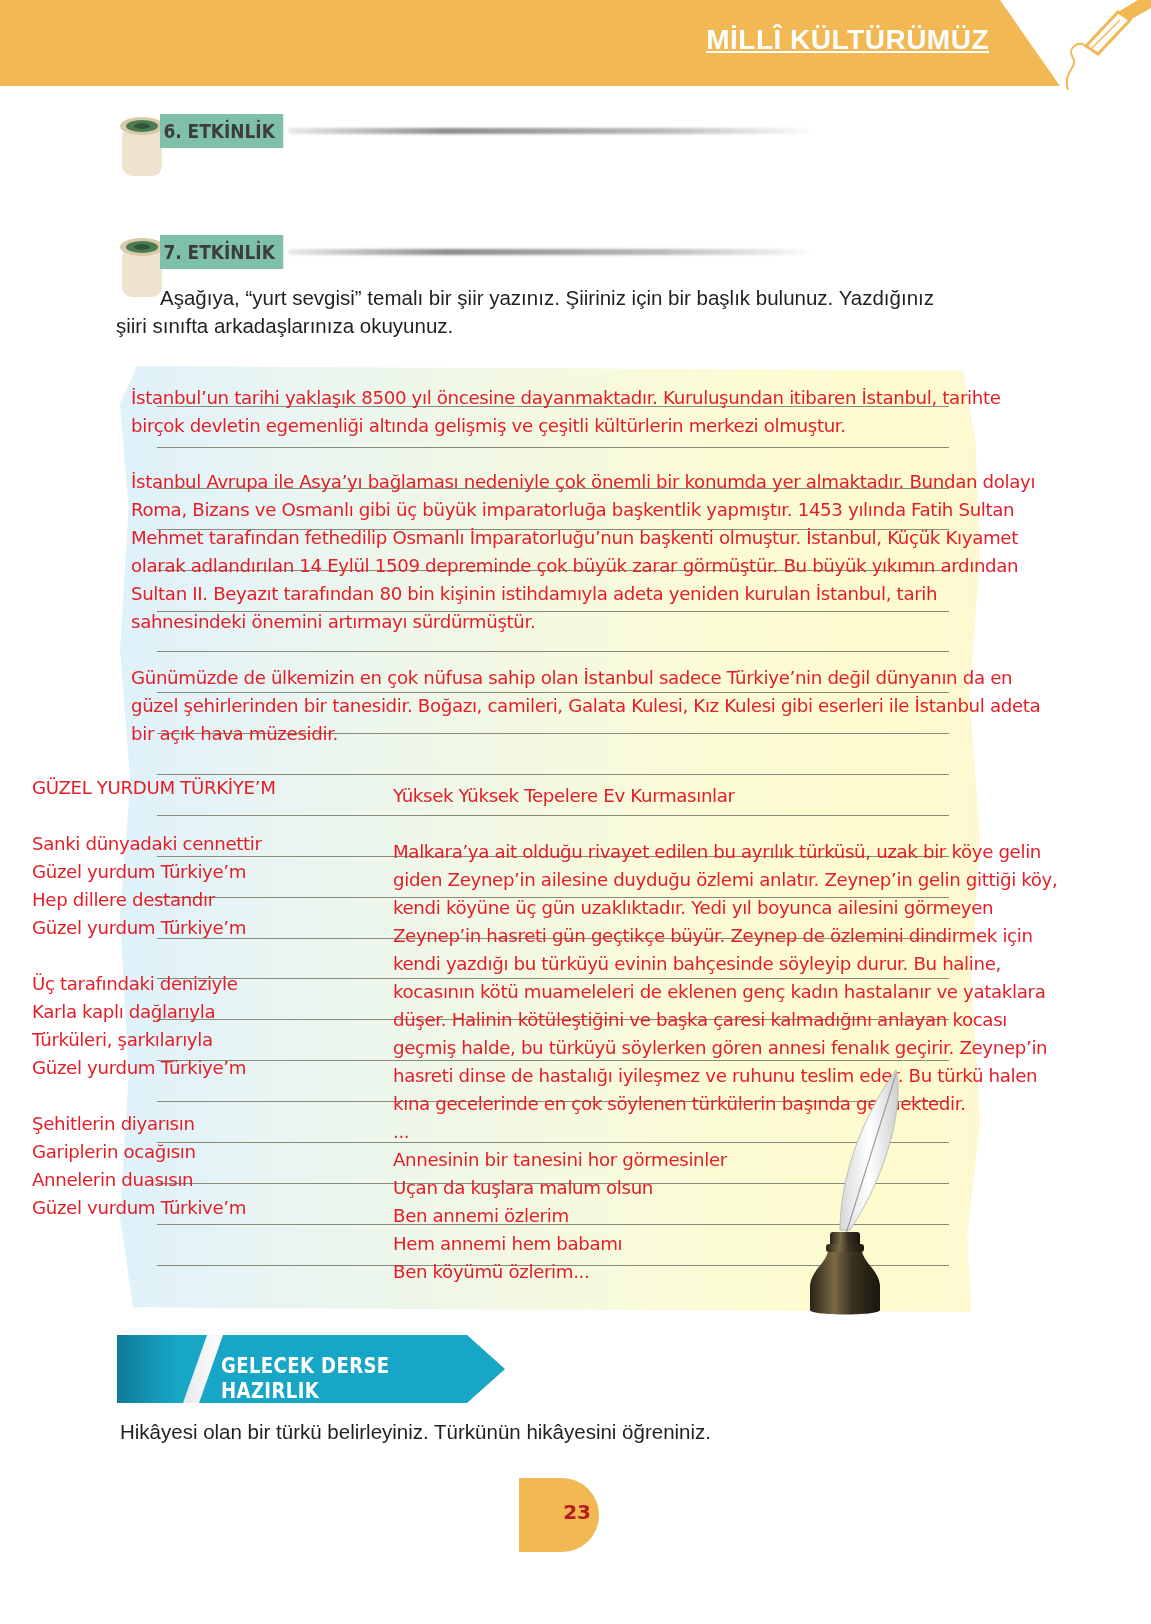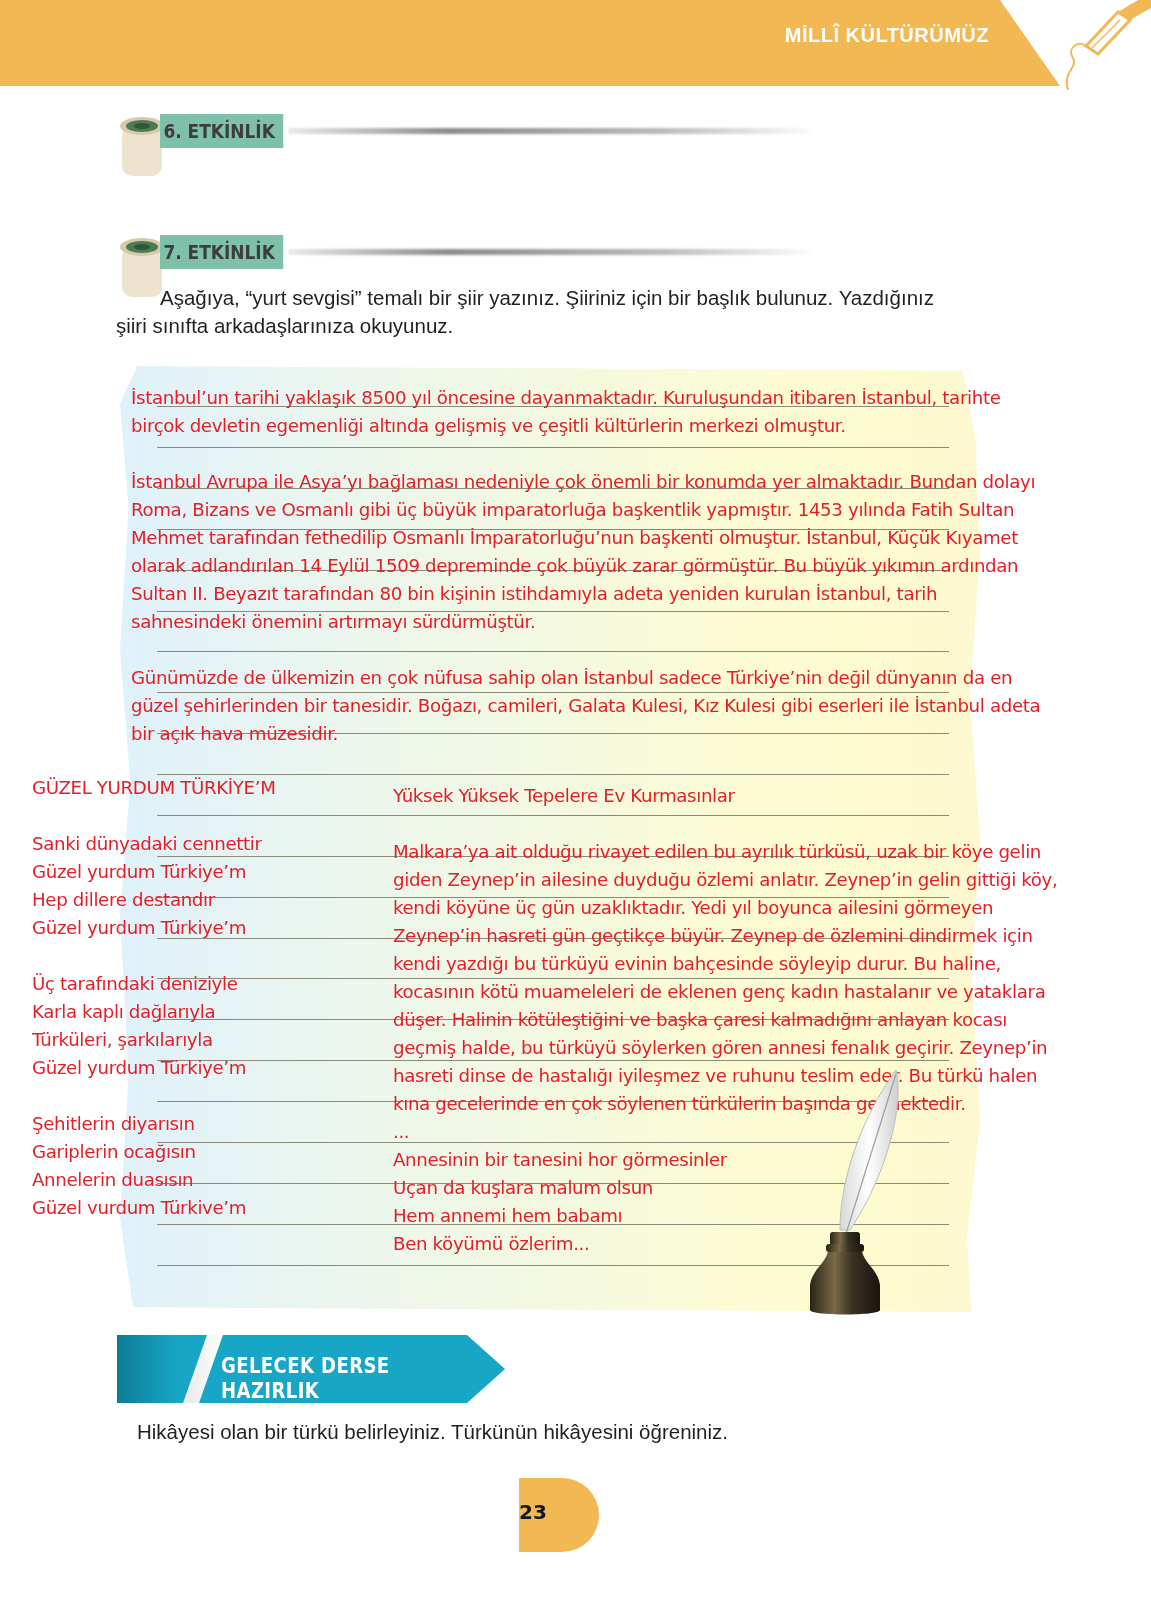--- a/index.html
+++ b/index.html
@@ -8,21 +8,21 @@
 
   
   .header-banner {
     position: absolute; left: 0; top: 0; width: 1060px; height: 86px;
     background: #f2b854;
     clip-path: polygon(0 0, 1000px 0, 1060px 86px, 0 86px);
   }
   .header-title {
     position: absolute; right: 162px; top: 24px;
     font-family: "Liberation Sans", sans-serif; font-weight: bold;
-    font-size: 20px; color: #ffffff; letter-spacing: 0.5px;
+    font-size: 28px; color: #ffffff; letter-spacing: 0.5px; text-decoration: underline;
   }
   .pen-icon { position: absolute; left: 1058px; top: 0; width: 93px; height: 96px; }
 
   
   .activity-header { position: absolute; left: 116px; height: 70px; width: 720px; }
   .scroll-icon { position: absolute; left: 0; top: 0; width: 54px; height: 66px; }
   .activity-label {
     position: absolute; left: 44px; top: 2px; height: 34px; padding: 0 10px 0 4px;
     background: #7fc0a8; color: #3d3d3d;
     font-family: "DejaVu Sans", sans-serif; font-weight: bold; font-size: 20px;
@@ -82,32 +82,32 @@
     position: absolute; left: 66px; top: 0; width: 40px; height: 68px;
     background: linear-gradient(to right, #e8e8e8, #ffffff);
     clip-path: polygon(60% 0, 100% 0, 40% 100%, 0 100%);
   }
   .ribbon-label {
     position: absolute; left: 104px; top: 18px;
     font-family: "DejaVu Sans", sans-serif; font-weight: bold; font-size: 22px;
     color: #ffffff; transform: scaleX(0.82); transform-origin: left center; letter-spacing: 0.5px;
   }
   .homework {
-    position: absolute; left: 137px; top: 1420px;
+    position: absolute; left: 120px; top: 1420px;
     font-family: "Liberation Sans", sans-serif; font-size: 20.5px; color: #231f20;
   }
 
   
   .page-number-tab {
     position: absolute; left: 519px; top: 1478px; width: 80px; height: 74px;
     background: #f2b854; border-radius: 0 40px 40px 0;
   }
   .page-number {
-    position: absolute; left: 0; width: 72px; top: 22px; text-align: left;
-    font-family: "DejaVu Sans", sans-serif; font-weight: bold; font-size: 20px; color: #0f172a;
+    position: absolute; left: 0; width: 72px; top: 22px; text-align: right;
+    font-family: "DejaVu Sans", sans-serif; font-weight: bold; font-size: 20px; color: #b91c1c;
   }
 </style>
 </head>
 <body>
 
 <div class="header-banner"></div>
 <div class="header-title">MİLLÎ KÜLTÜRÜMÜZ</div>
 <svg class="pen-icon" viewBox="0 0 93 96">
   <path d="M10 90 C 4 70, 22 68, 14 56 C 10 48, 20 40, 28 46" fill="none" stroke="#f2b854" stroke-width="2"></path>
   <polygon points="28,46 60,12 72,20 40,54" fill="#ffffff" stroke="#f2b854" stroke-width="3"></polygon>
@@ -216,20 +216,21 @@
   <div>Zeynep’in hasreti gün geçtikçe büyür. Zeynep de özlemini dindirmek için</div>
   <div>kendi yazdığı bu türküyü evinin bahçesinde söyleyip durur. Bu haline,</div>
   <div>kocasının kötü muameleleri de eklenen genç kadın hastalanır ve yataklara</div>
   <div>düşer. Halinin kötüleştiğini ve başka çaresi kalmadığını anlayan kocası</div>
   <div>geçmiş halde, bu türküyü söylerken gören annesi fenalık geçirir. Zeynep’in</div>
   <div>hasreti dinse de hastalığı iyileşmez ve ruhunu teslim eder. Bu türkü halen</div>
   <div>kına gecelerinde en çok söylenen türkülerin başında gelmektedir.</div>
   <div>...</div>
   <div>Annesinin bir tanesini hor görmesinler</div>
   <div>Uçan da kuşlara malum olsun</div>
+  <div>Ben annemi özlerim</div>
   <div>Hem annemi hem babamı</div>
   <div>Ben köyümü özlerim...</div>
 </div>
 
 <svg class="inkwell" viewBox="0 0 120 260">
   <defs>
     <linearGradient id="inkg" x1="0" x2="1">
       <stop offset="0" stop-color="#2a2418"></stop>
       <stop offset="0.35" stop-color="#7a6a45"></stop>
       <stop offset="0.6" stop-color="#3a3222"></stop>

